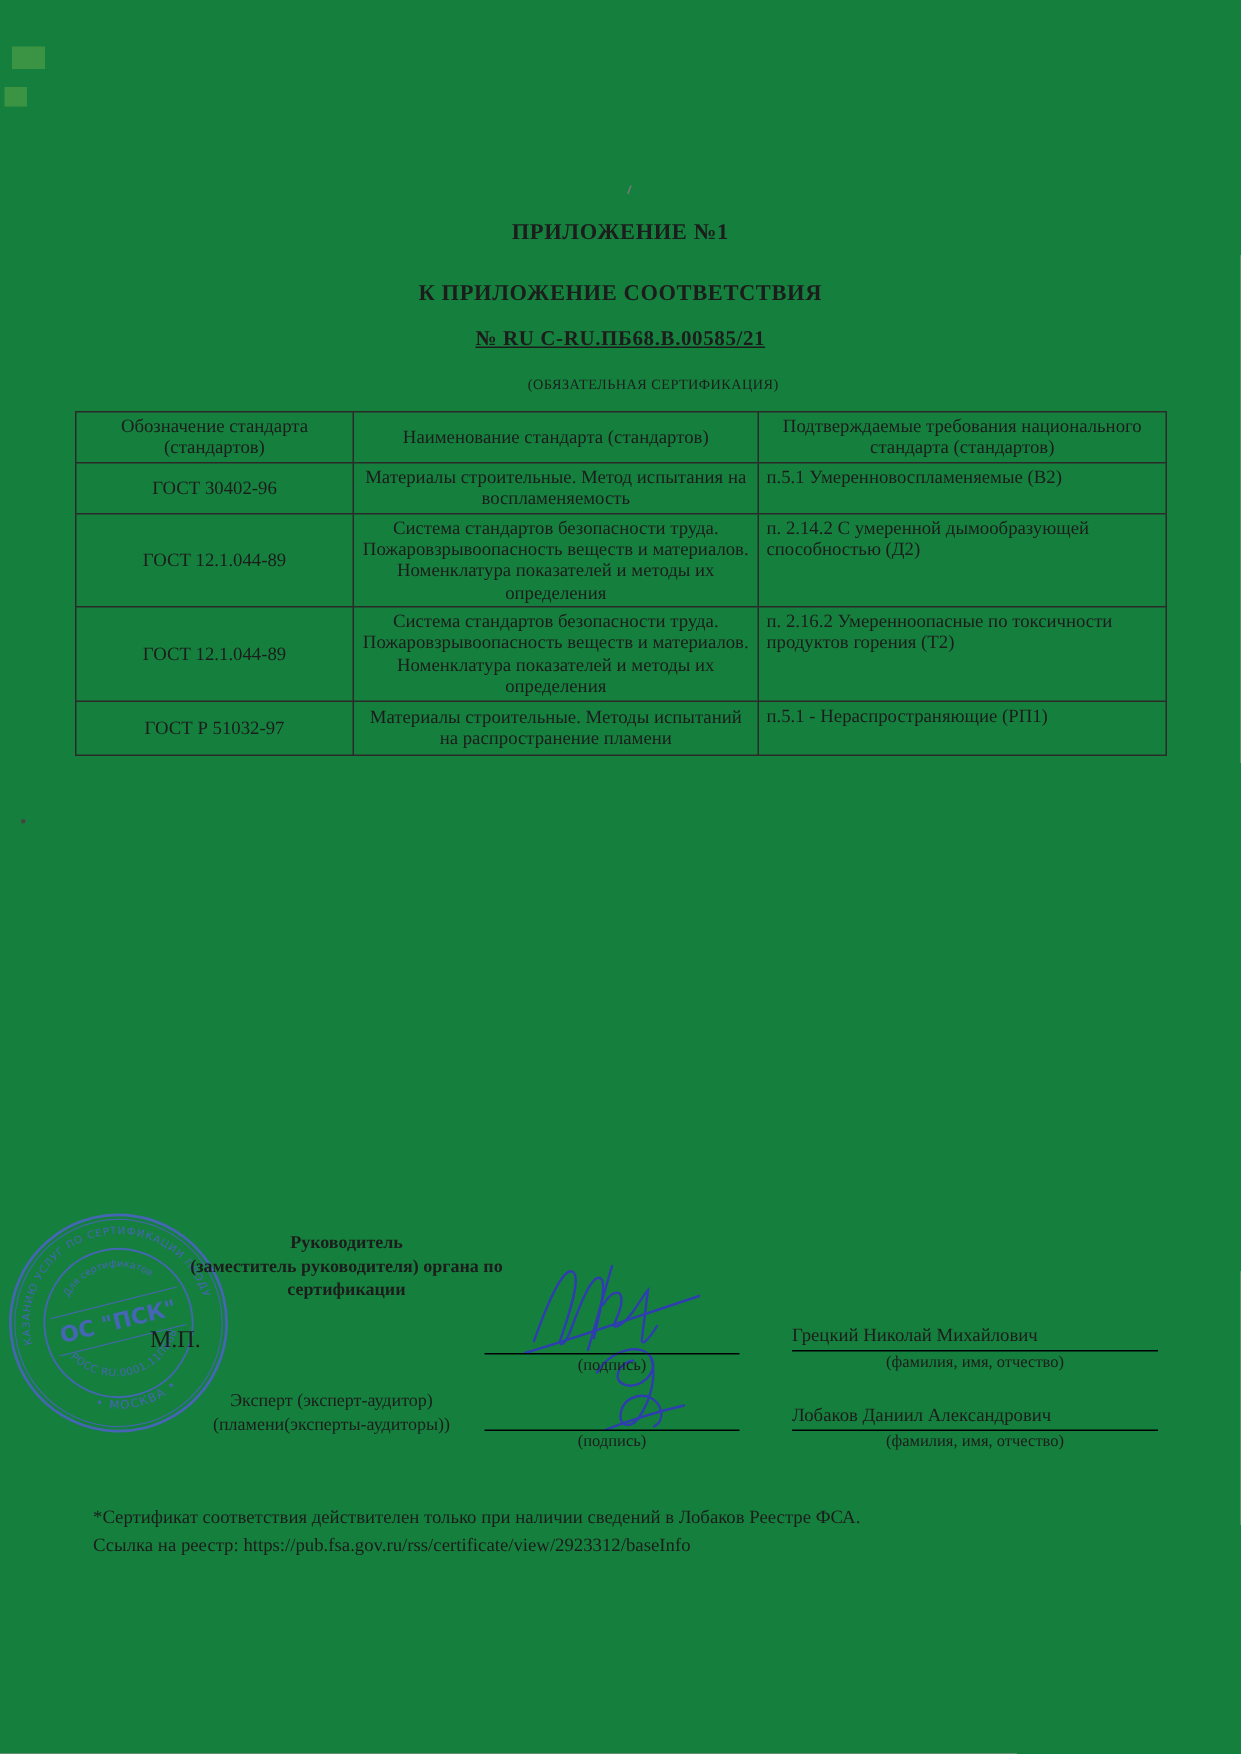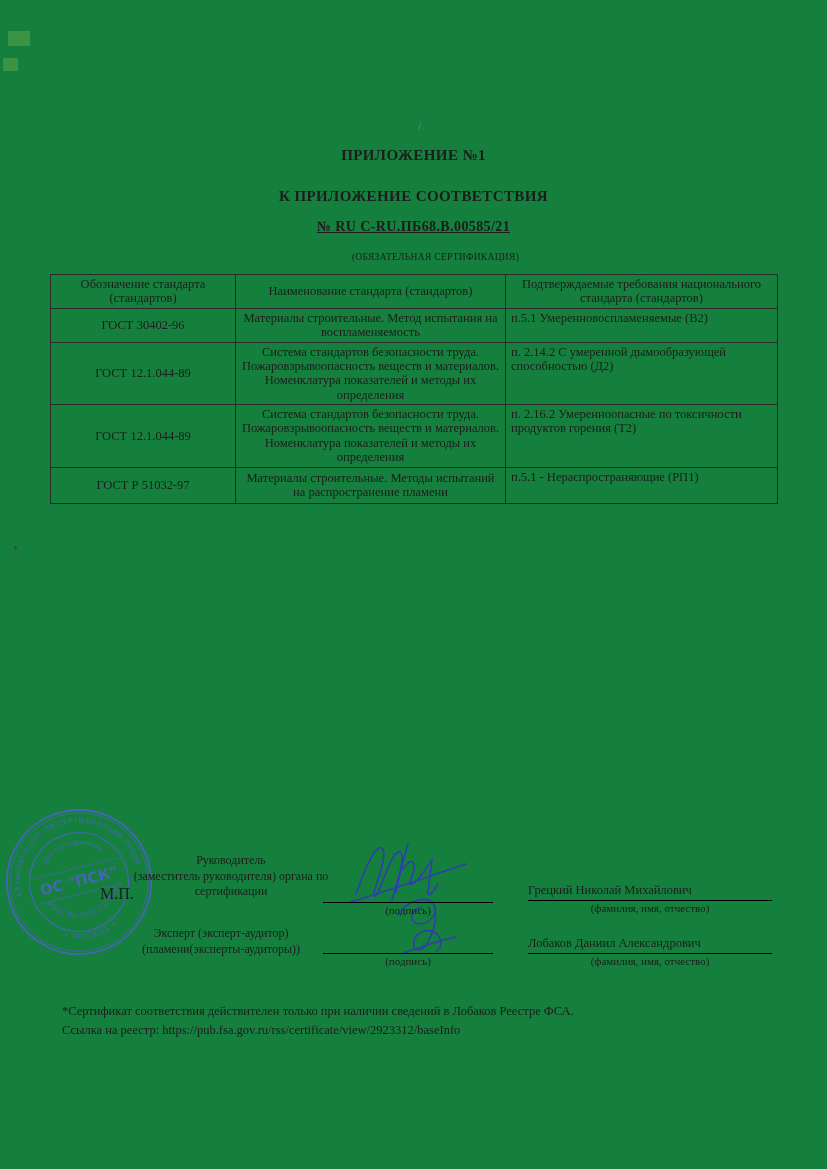--- a/index.html
+++ b/index.html
@@ -36,21 +36,21 @@
   .doc-table th { font-weight:normal; text-align:center; vertical-align:middle; height:32px; }
   .doc-table td.c1 { text-align:center; vertical-align:middle; }
   .doc-table td.c2 { text-align:center; vertical-align:middle;margin-left:45px; }
   .doc-table td.c3 { text-align:left; vertical-align:top; }
   .doc-table tr.r1 td { height:32px; }
   .doc-table tr.r2 td, .doc-table tr.r3 td { height:62px; }
   .doc-table tr.r4 td { height:36px; }
 
   
   .role-block { position:absolute; font-size:12px; line-height:1.3; text-align:center; }
-  .head-role { left:120px; top:853px; width:222px; }
+  .head-role { left:120px; top:821px; width:222px;font-weight:bold; }
   .expert-role { left:110px; top:926px; width:222px; }
   .mp-label { position:absolute; left:100px; top:885px; font-size:16px; }
 
   .sig-line { position:absolute; border-top:1px solid #000; height:0; }
   .line-sign-1 { left:323px; top:902px; width:170px; }
   .line-name-1 { left:528px; top:900px; width:244px; }
   .line-sign-2 { left:323px; top:953px; width:170px; }
   .line-name-2 { left:528px; top:953px; width:244px; }
 
   .caption { position:absolute; font-size:11px; text-align:center; }

